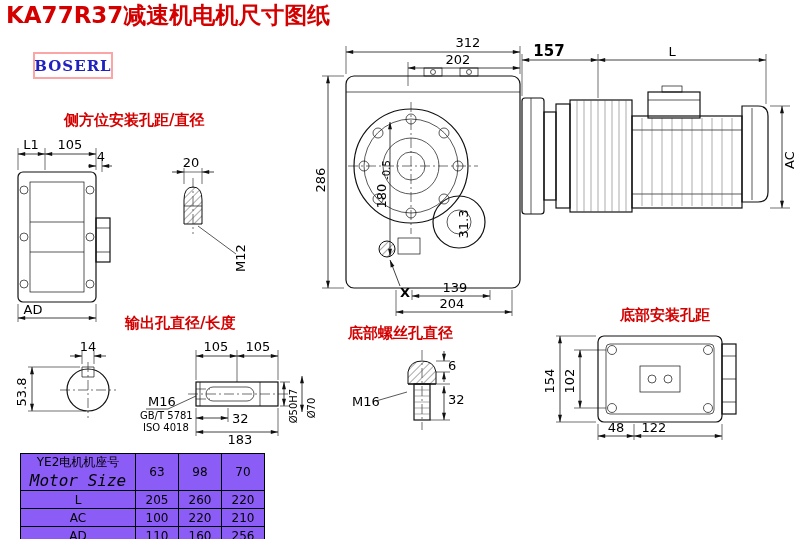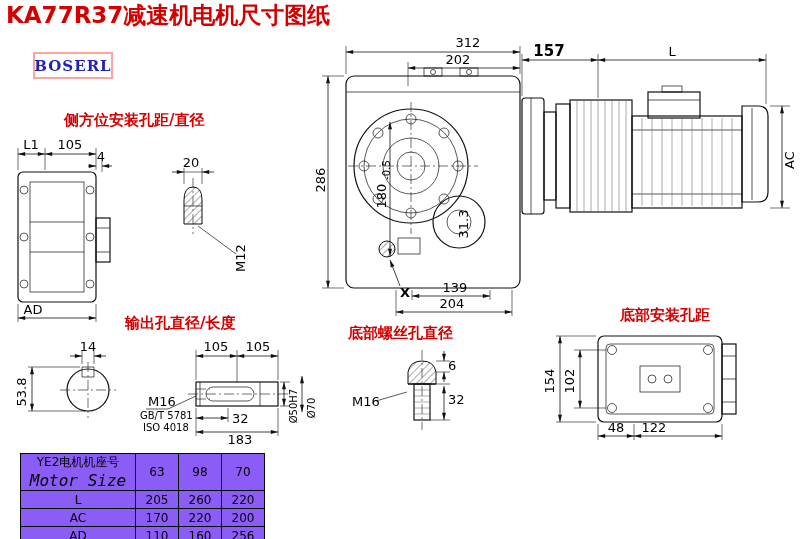--- a/index.html
+++ b/index.html
@@ -317,23 +317,23 @@
       <td>70</td>
     </tr>
     <tr>
       <td class="lbl">L</td>
       <td>205</td>
       <td>260</td>
       <td>220</td>
     </tr>
     <tr>
       <td class="lbl">AC</td>
-      <td>170</td>
+      <td>100</td>
       <td>220</td>
-      <td>200</td>
+      <td>210</td>
     </tr>
     <tr>
       <td class="lbl">AD</td>
       <td>110</td>
       <td>160</td>
       <td>256</td>
     </tr>
   </tbody>
     </table>
 

